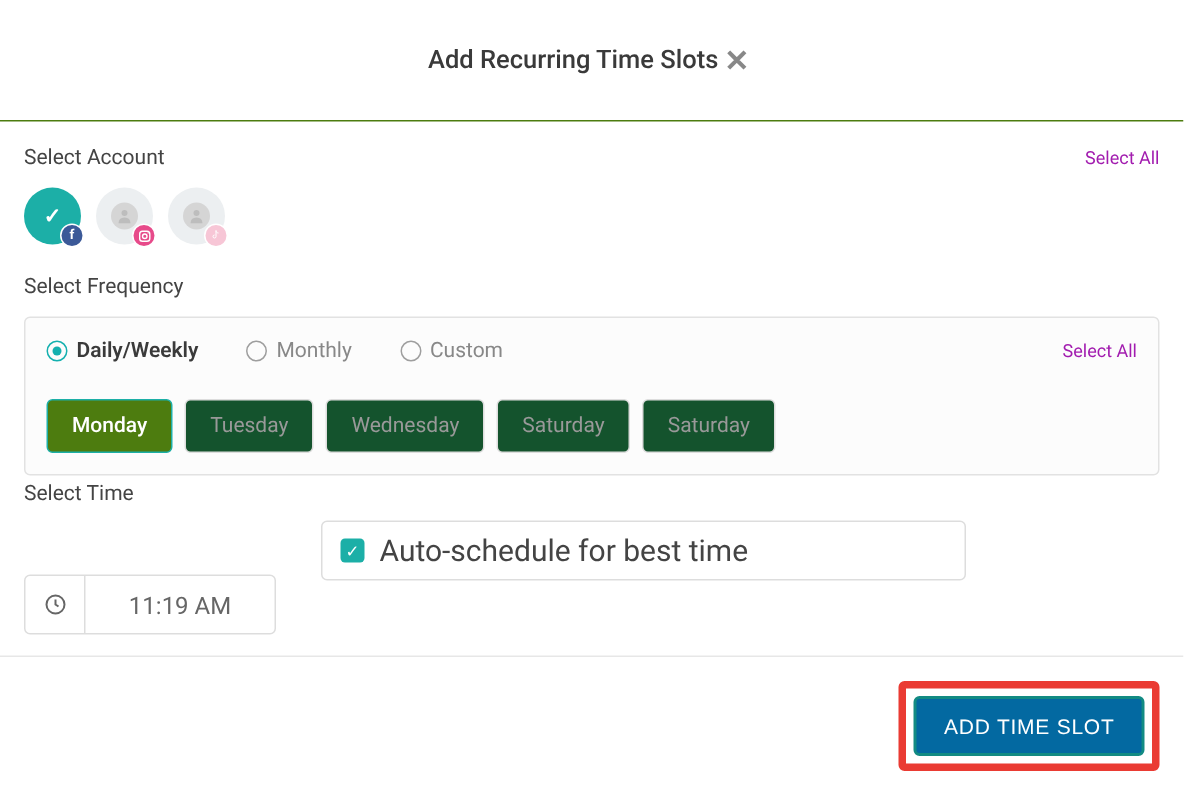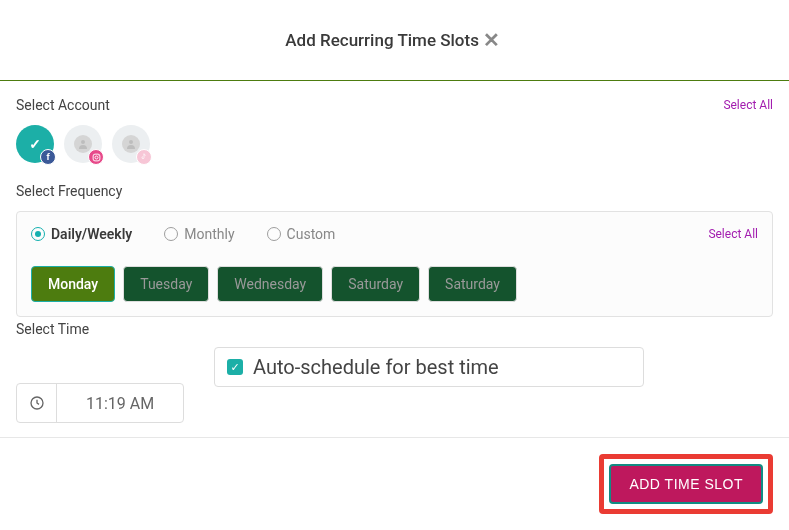--- a/index.html
+++ b/index.html
@@ -244,21 +244,21 @@
       padding: 16px;
       display: flex;
       justify-content: flex-end;
     }
     .highlight-box {
       border: 5px solid #ea3b33;
       padding: 5px;
       border-radius: 4px;
     }
     .add-btn {
-      background: #be185d;
+      background: #0369a1;
       color: #fff;
       border: 2px solid #128b83;
       border-radius: 4px;
       padding: 10px 18px;
       font-size: 14px;
       letter-spacing: 0.5px;
       cursor: pointer;
     }
   </style>
 </head>

